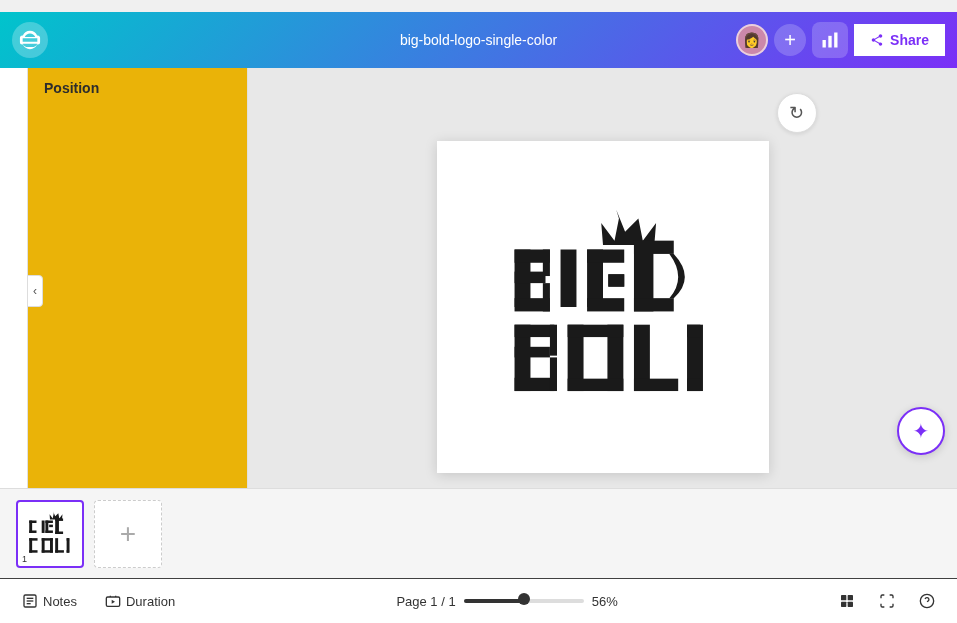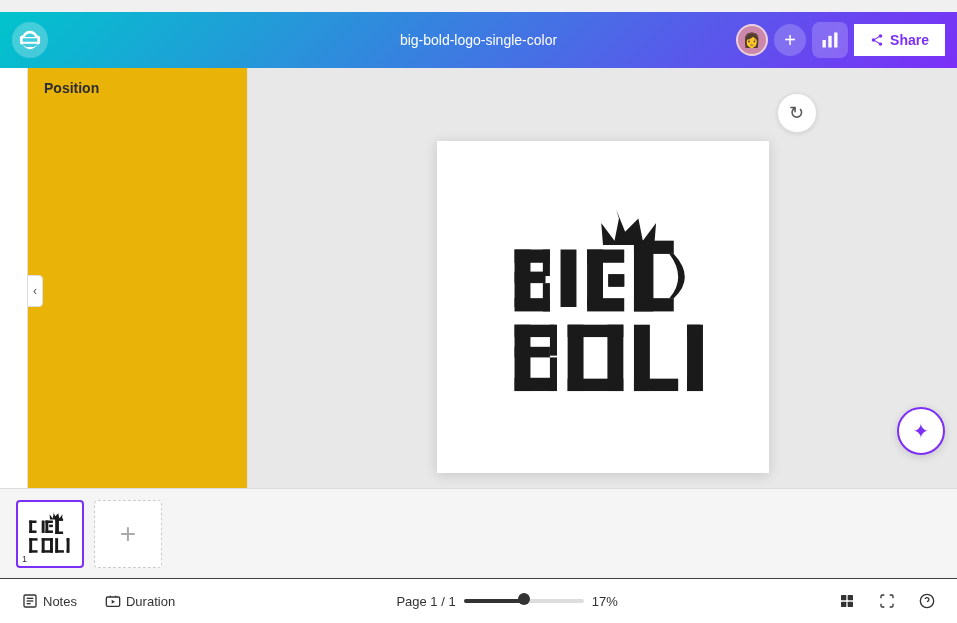--- a/index.html
+++ b/index.html
@@ -297,21 +297,21 @@
   </div>
 
   <div class="bottom-center">
     <span>Page 1 / 1</span>
     <div style="position:relative; width:120px;">
       <div class="zoom-slider">
         <div class="zoom-track"></div>
         <div class="zoom-thumb"></div>
       </div>
     </div>
-    <span>17%</span>
+    <span>56%</span>
   </div>
 
   <div class="bottom-right">
     <button class="bottom-btn">
       <svg width="16" height="16" viewBox="0 0 24 24" fill="#333">
         <rect x="3" y="3" width="8" height="8" rx="1"></rect>
           <rect x="13" y="3" width="8" height="8" rx="1"></rect>
         <rect x="3" y="13" width="8" height="8" rx="1"></rect>
           <rect x="13" y="13" width="8" height="8" rx="1"></rect>
       </svg>

